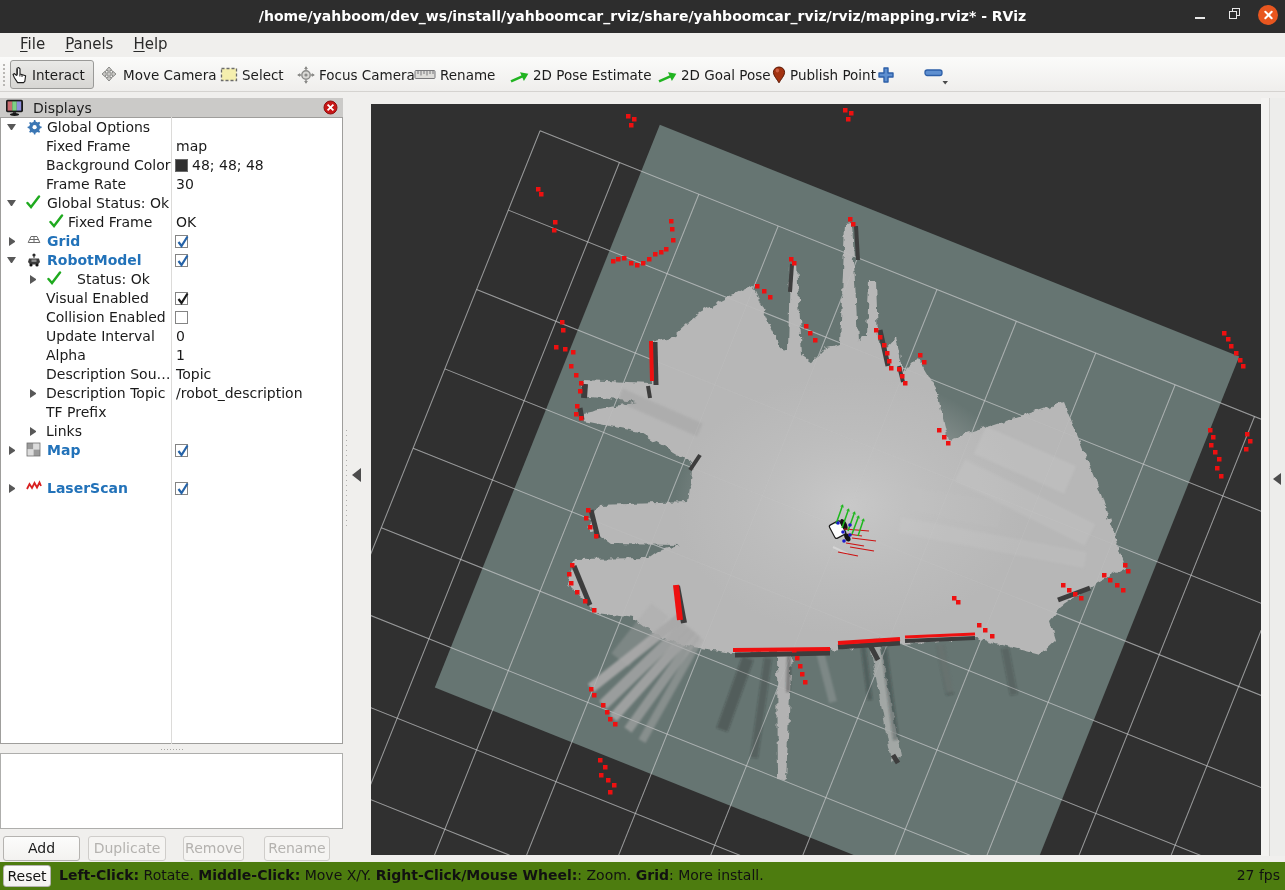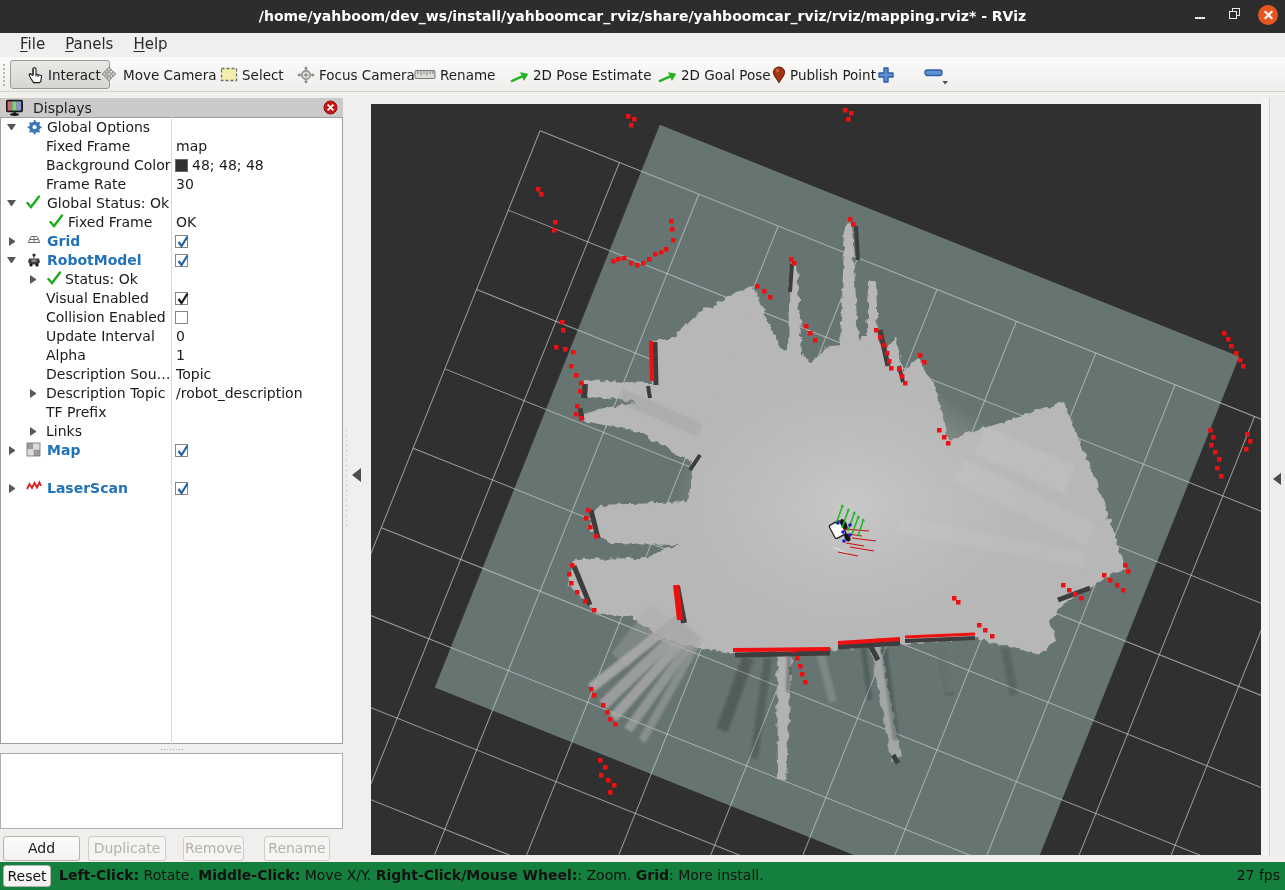--- a/index.html
+++ b/index.html
@@ -28,21 +28,21 @@
 .menu-item:first-child { margin-left:10px; }
 .menu-item u { text-decoration:underline; text-underline-offset:2px; }
 
 
 #toolbar { position:absolute; left:0; top:57px; width:1285px; height:35px; background:linear-gradient(#fbfbfa,#efeeec); border-bottom:1px solid #d5d3d0; }
 #tb-handle { position:absolute; left:2px; top:6px; width:4px; height:23px;
   background-image:radial-gradient(circle, #b9b7b4 1px, transparent 1.2px);
   background-size:4px 4px; }
 .tool { position:absolute; top:3px; height:29px; display:flex; align-items:center; font-size:13.5px; color:#1c1c1c; white-space:nowrap; }
 .tool .ticon { display:inline-block; margin-right:4px; line-height:0; }
-.tool.selected { border:1px solid #9a9a98; border-radius:3px; background:linear-gradient(#e9e9e7,#d7d6d3); padding:0 8px 0 16px; }
+.tool.selected { border:1px solid #9a9a98; border-radius:3px; background:linear-gradient(#e9e9e7,#d7d6d3); padding:0 8px 0 0; }
 
 
 #displays-panel { position:absolute; left:0; top:98px; width:343px; height:764px; }
 #dp-header { position:absolute; left:0; top:0; width:343px; height:19px; background:#cbcac8; display:flex; align-items:center; }
 #dp-header .dp-icon { margin-left:5px; line-height:0; }
 #dp-title { margin-left:6px; font-size:14px; color:#1d1d1d; }
 #dp-close { position:absolute; right:5px; top:2px; width:15px; height:15px; line-height:0; }
 #dp-tree { position:absolute; left:0; top:19px; width:343px; height:627px; background:#ffffff; border:1px solid #9f9e9c; overflow:hidden; }
 #dp-coldiv { position:absolute; left:171px; top:19px; width:1px; height:627px; background:#dcdbd9; }
 .trow { position:absolute; left:1px; width:340px; height:19px; font-size:14px; color:#1a1a1a; }
@@ -67,21 +67,21 @@
 
 #lsplit { position:absolute; left:343px; top:98px; width:28px; height:758px; background:#f0efed; }
 #lsplit .vdots { position:absolute; left:2px; top:330px; width:2px; height:100px;
   background-image:radial-gradient(circle,#b0aeab 0.8px, transparent 1px); background-size:3px 5px; }
 #lsplit .tri { position:absolute; left:9px; top:370px; width:0; height:0; border-top:7px solid transparent; border-bottom:7px solid transparent; border-right:9px solid #4c4c4c; }
 #rstrip { position:absolute; left:1261px; top:98px; width:24px; height:758px; background:#ededeb; }
 #rstrip .inner { position:absolute; left:0; top:0; width:9px; height:758px; background:#f4f3f1; border-right:1px solid #d2d0cd; }
 #rstrip .tri { position:absolute; left:12px; top:375px; width:0; height:0; border-top:6px solid transparent; border-bottom:6px solid transparent; border-right:8px solid #4c4c4c; }
 
 
-#statusbar { position:absolute; left:0; top:862px; width:1285px; height:28px; background:#15803d; font-size:14px; color:#111; }
+#statusbar { position:absolute; left:0; top:862px; width:1285px; height:28px; background:#4d7c0f; font-size:14px; color:#111; }
 #reset-btn { position:absolute; left:3px; top:3px; width:48px; height:22px; border:1px solid #b5b3b0; border-radius:3px; background:linear-gradient(#fcfcfb,#f3f2f0); font-size:14px; text-align:center; line-height:20px; }
 #status-help { position:absolute; left:59px; top:0; height:28px; line-height:26px; white-space:nowrap; }
 #fps { position:absolute; right:5px; top:0; height:28px; line-height:26px; }
 
 
 #view3d { position:absolute; left:371px; top:104px; width:890px; height:751px; background:#303030; }
 </style>
 </head>
 <body>
 
@@ -266,21 +266,21 @@
             <svg width="14" height="15" viewBox="0 0 14 15" xmlns="http://www.w3.org/2000/svg">
               <path d="M2.5 8 L5.5 12 L11.5 2.5" stroke="#2563a8" stroke-width="2.2" fill="none"></path>
             </svg>
           </span>
         </div>
         <div class="trow" style="top: 152px;">
           <span class="texp exp-closed" style="left: 26px;"></span>
           <span class="tico" style="left: 45px;"><svg width="15" height="14" viewBox="0 0 15 14" xmlns="http://www.w3.org/2000/svg">
               <path d="M1.5 8 L5 12 L13 1.5" stroke="#1faa1f" stroke-width="2.4" fill="none" stroke-linecap="round"></path>
             </svg></span>
-          <span class="tlabel" style="left: 63px; max-width: 107px;">Status: Ok</span>
+          <span class="tlabel" style="left: 75px; max-width: 107px;">Status: Ok</span>
         </div>
         <div class="trow" style="top: 171px;">
           <span class="tlabel" style="left: 44px; max-width: 126px;">Visual Enabled</span>
           <span class="cbox">
             <svg width="14" height="15" viewBox="0 0 14 15" xmlns="http://www.w3.org/2000/svg">
               <path d="M2.5 8 L5.5 12 L11.5 2.5" stroke="#1a1a1a" stroke-width="2.2" fill="none"></path>
             </svg>
           </span>
         </div>
         <div class="trow" style="top: 190px;">

